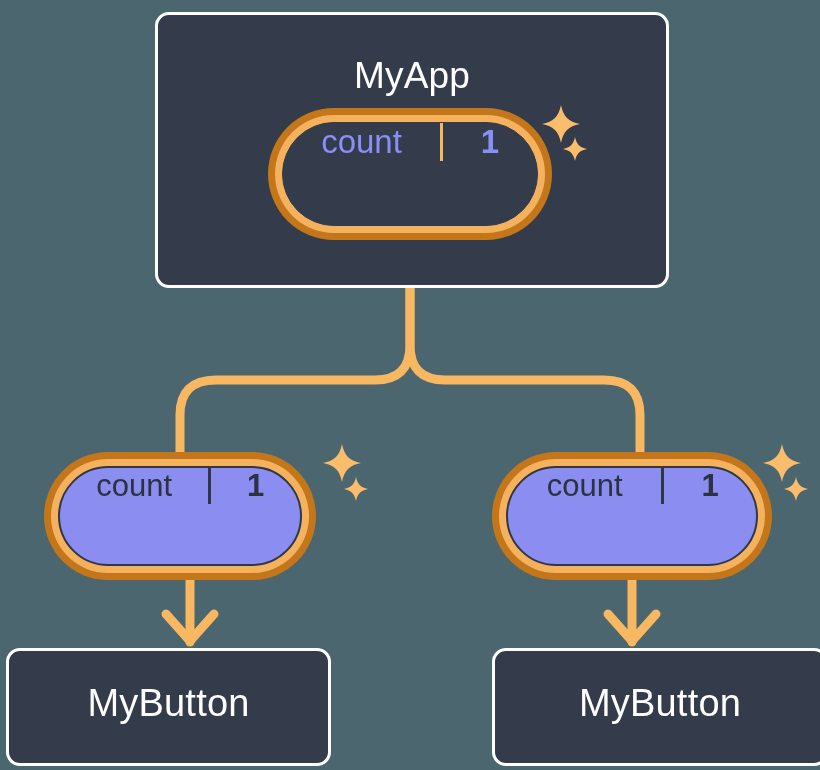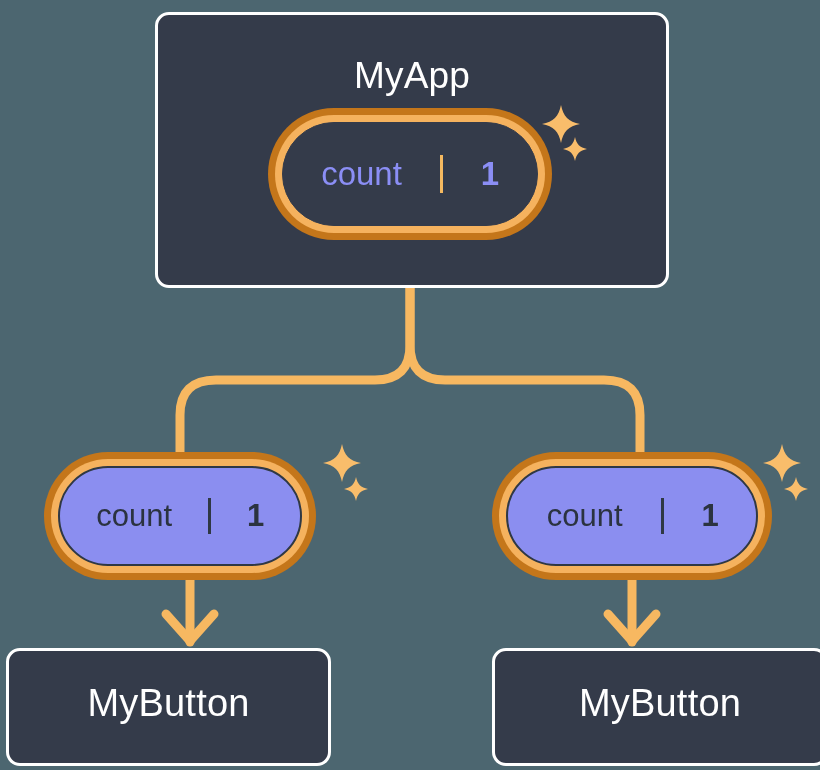--- a/index.html
+++ b/index.html
@@ -89,21 +89,21 @@
     border-radius: 999px;
     background: #f5b25e;          
     padding: 7px;
     display: flex;
     box-sizing: border-box;
   }
   .pill-inner {
     flex: 1;
     border-radius: 999px;
     display: flex;
-    align-items: center;
+    align-items: flex-start;
     overflow: hidden;
     box-sizing: border-box;
   }
   .pill-key, .pill-val {
     display: flex;
     align-items: center;
     justify-content: center;
     box-sizing: border-box;
   }
   .pill-key { flex: 0 0 63%; }

